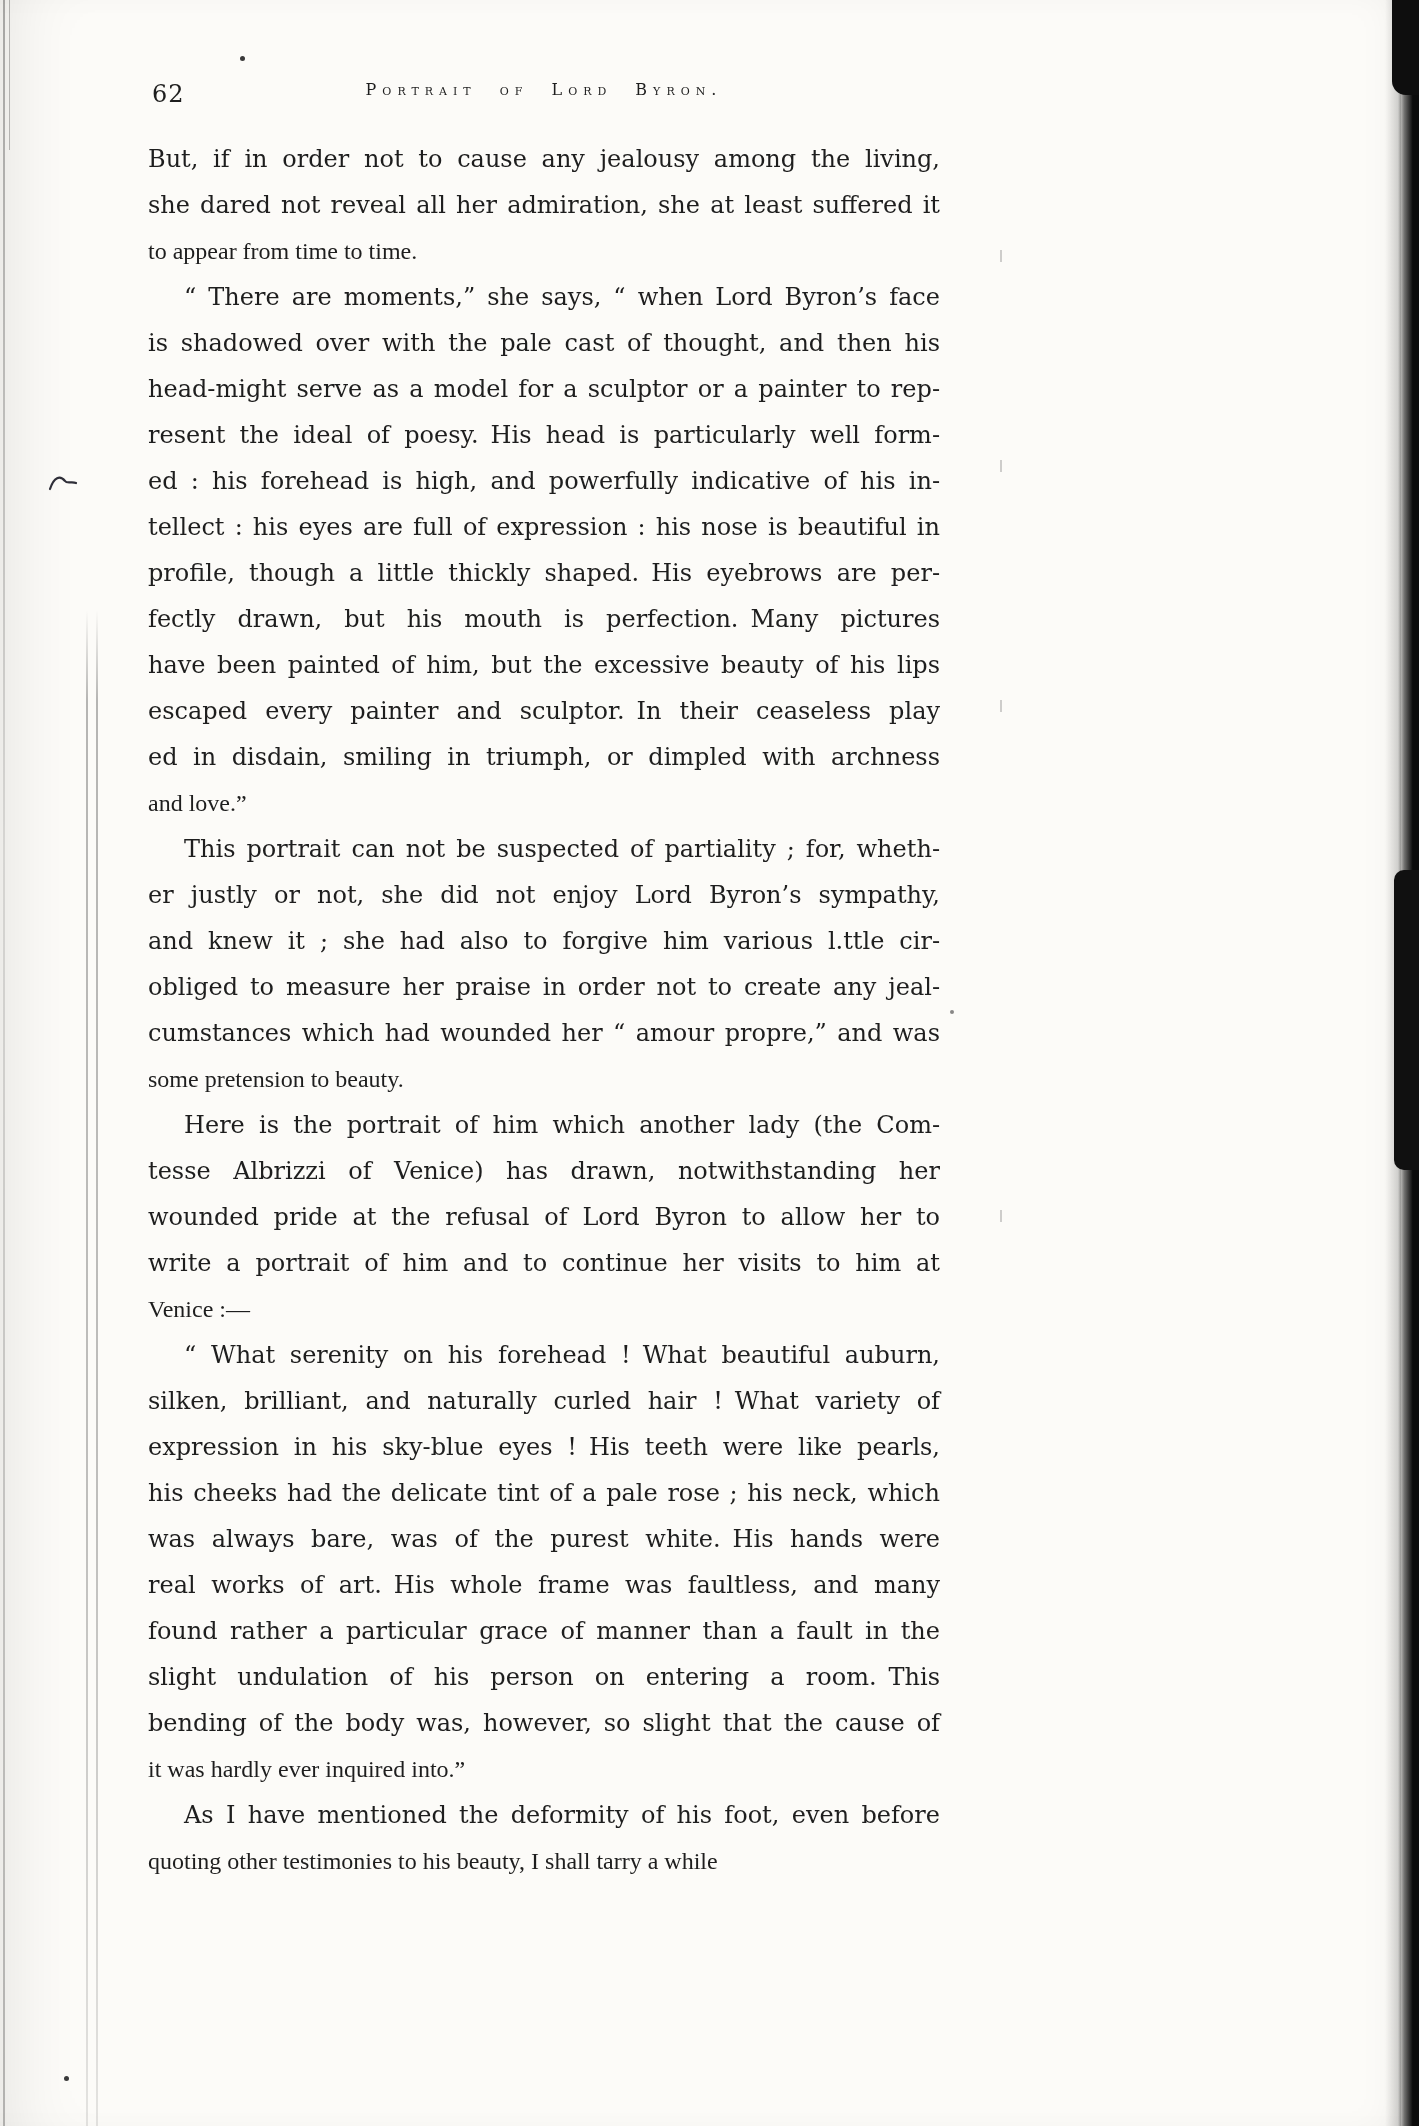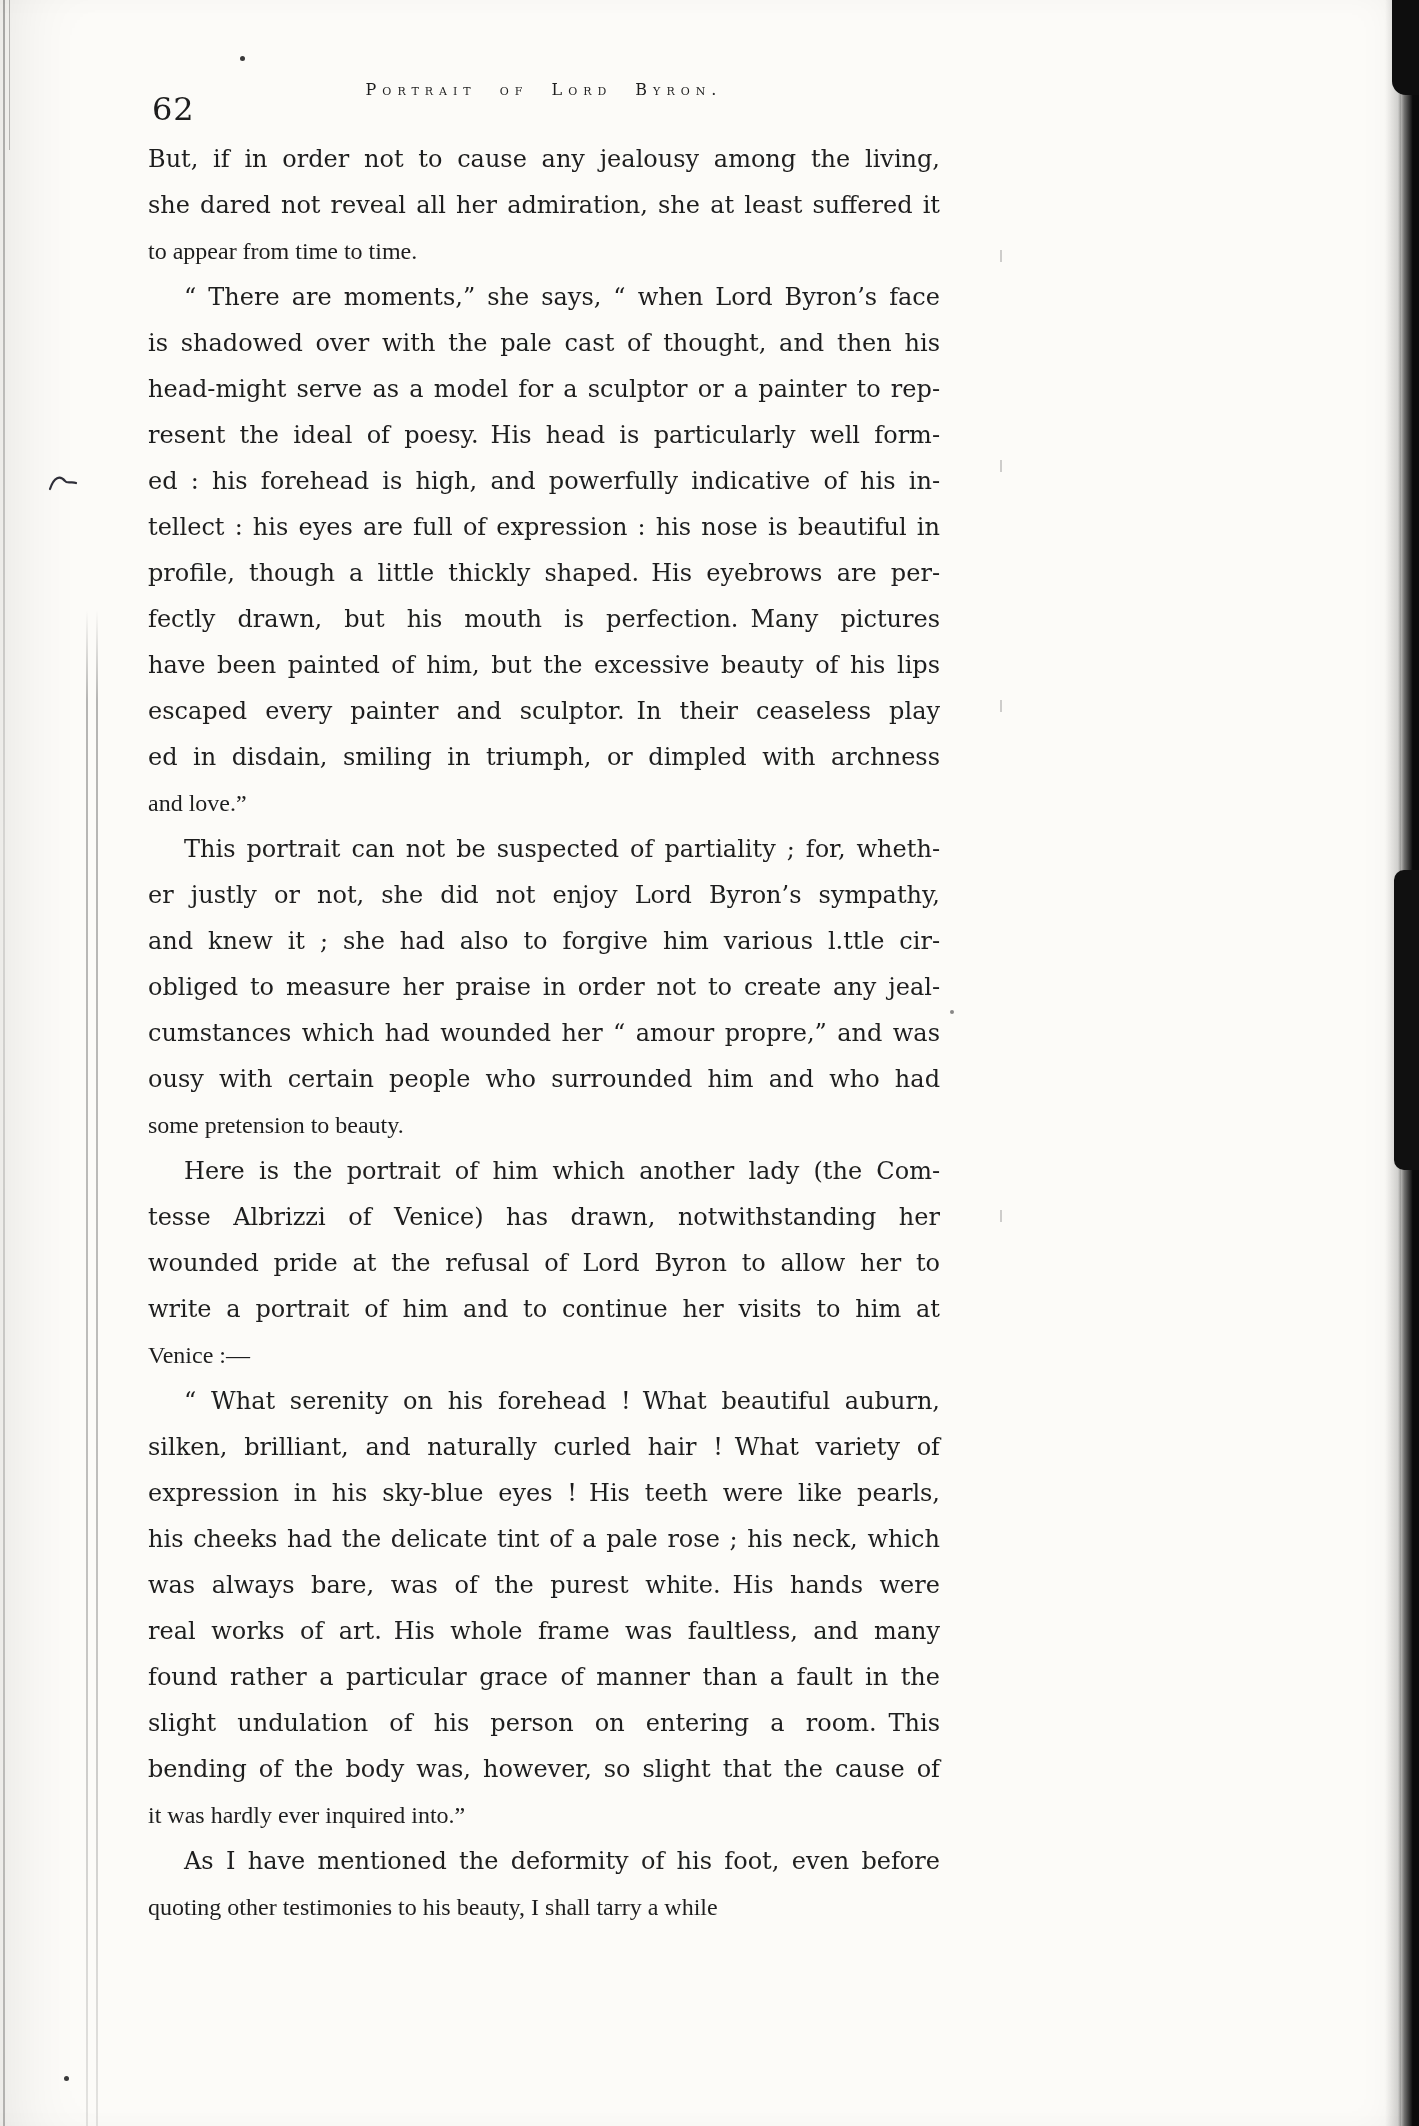--- a/index.html
+++ b/index.html
@@ -23,22 +23,22 @@
   .header {
     position: absolute;
     left: 148px;
     top: 78px;
     width: 792px;
     height: 40px;
   }
   .page-number {
     position: absolute;
     left: 4px;
-    top: 12px;
-    font-size: 32px;
+    top: 2px;
+    font-size: 24px;
     letter-spacing: 1px;
   }
   .running-header {
     position: absolute;
     left: 0;
     right: 0;
     top: 2px;
     text-align: center;
     font-size: 16px;
     font-variant: small-caps;
@@ -183,21 +183,20 @@
         <div class="line">escaped every painter and sculptor. In their ceaseless play</div>
         <div class="line">ed in disdain, smiling in triumph, or dimpled with archness</div>
         <div class="line last">and love.”</div>
       </div>
       <div class="para">
         <div class="line indent">This portrait can not be suspected of partiality ; for, wheth-</div>
         <div class="line">er justly or not, she did not enjoy Lord Byron’s sympathy,</div>
         <div class="line">and knew it ; she had also to forgive him various l.ttle cir-</div>
         <div class="line">obliged to measure her praise in order not to create any jeal-</div>
         <div class="line">cumstances which had wounded her “ amour propre,” and was</div>
-        <div class="line">ousy with certain people who surrounded him and who had</div>
         <div class="line last">some pretension to beauty.</div>
       </div>
       <div class="para">
         <div class="line indent">Here is the portrait of him which another lady (the Com-</div>
         <div class="line">tesse Albrizzi of Venice) has drawn, notwithstanding her</div>
         <div class="line">wounded pride at the refusal of Lord Byron to allow her to</div>
         <div class="line">write a portrait of him and to continue her visits to him at</div>
         <div class="line last">Venice :—</div>
       </div>
       <div class="para">

